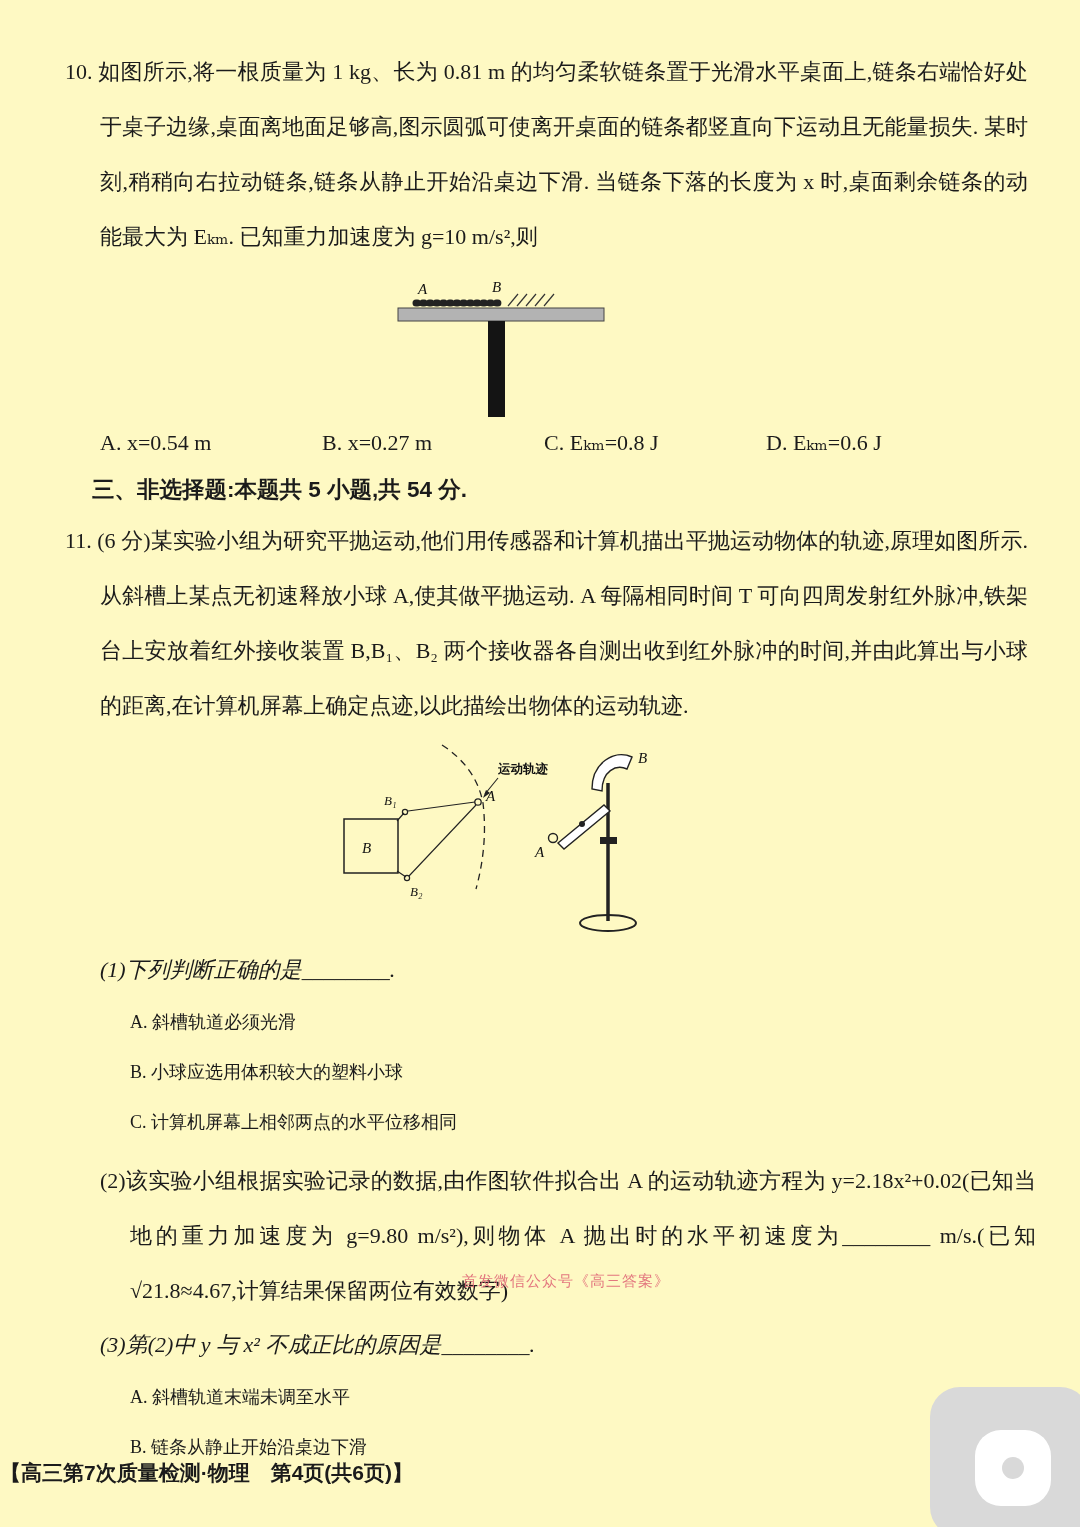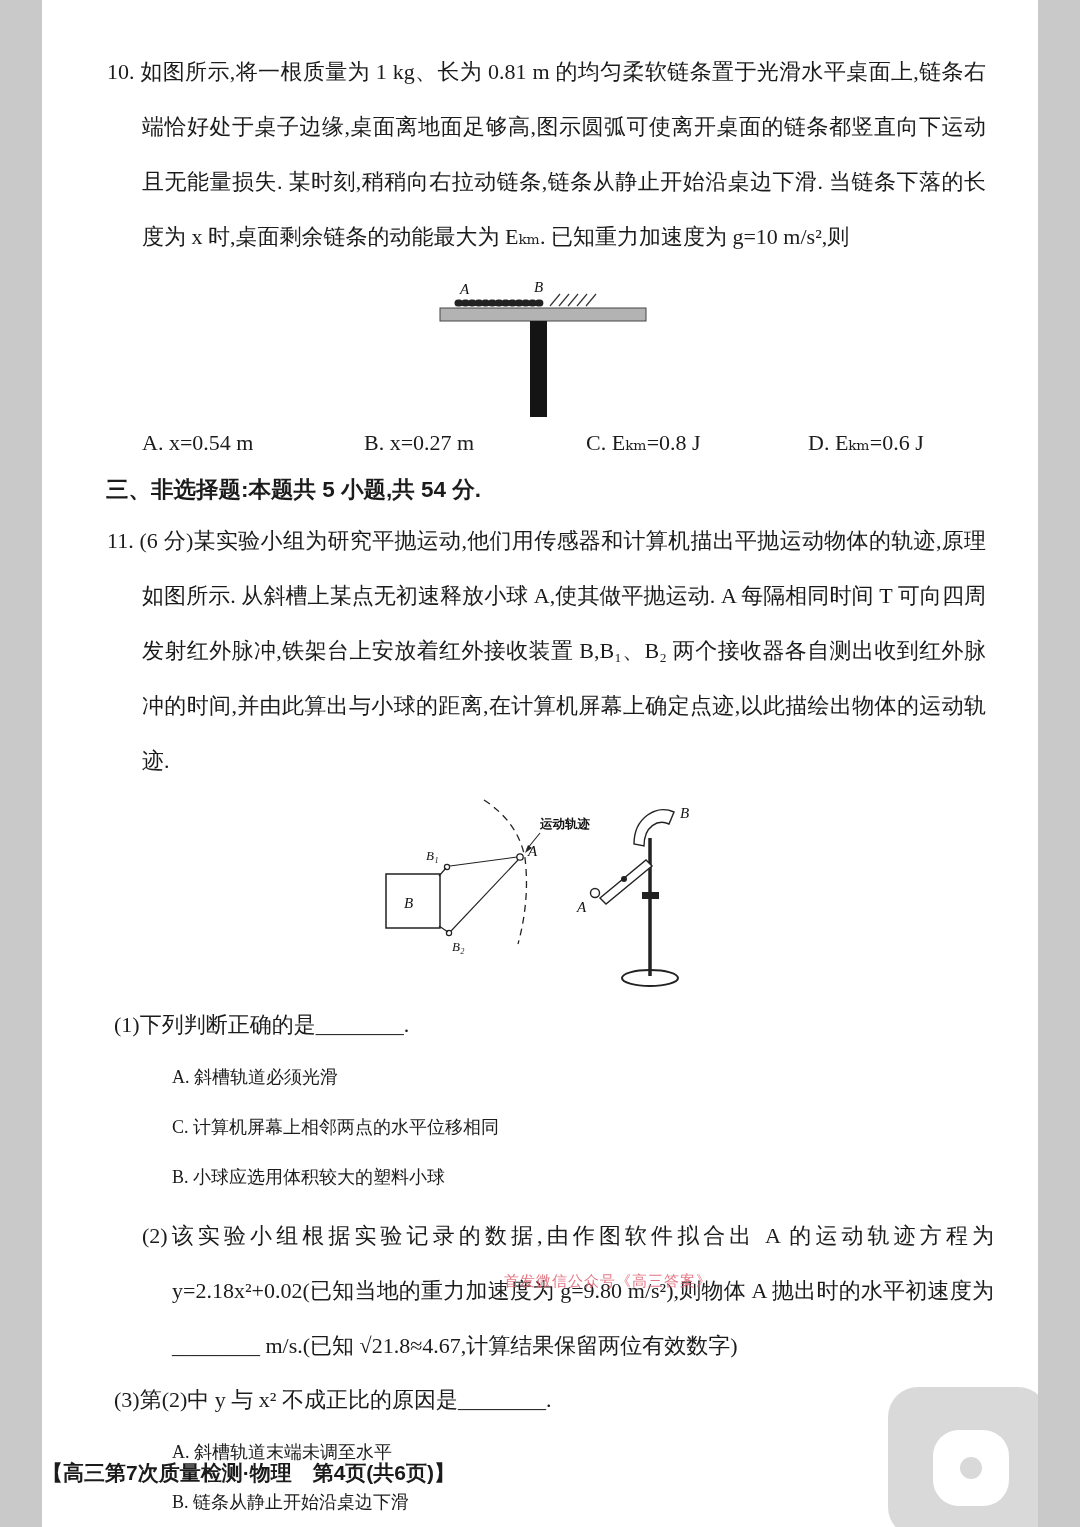--- a/index.html
+++ b/index.html
@@ -1,35 +1,35 @@
 <!DOCTYPE html>
 <html><head>
 <meta charset="utf-8">
 <style>
   * { margin:0; padding:0; box-sizing:border-box; }
   html,body { background:#c9c9c9; }
   body { font-family:"Liberation Serif","DejaVu Serif",serif; }
   .page {
-    position:relative; width:996px; height:1527px; margin:0 auto;
-    background:#ffffff; color:#1b1b1b; overflow:hidden;
+    position:relative; width:1080px; height:1527px; margin:0 auto;
+    background:#fef9c3; color:#1b1b1b; overflow:hidden;
     padding-top:44px;
   }
   .para { font-size:22px; line-height:55px; text-align:justify; }
   .hang1 { padding:0 52px 0 100px; text-indent:-35px; }
   .hang2 { padding:0 44px 0 130px; text-indent:-30px; margin-top:6px; }
   .fig1-wrap { margin:6px 0 8px 388px; height:152px; }
   .fig2-wrap { margin:8px 0 2px 330px; height:200px; }
   .opts-row { display:flex; padding-left:100px; font-size:22px; margin:8px 0 18px;align-items:flex-end; }
   .opt { width:222px; white-space:nowrap; }
   .opt:last-child { width:auto; }
   .section-title {
-    font-size:22.5px; font-weight:bold; padding-left:64px; margin:12px 0 8px;
+    font-size:22.5px; font-weight:bold; padding-left:92px; margin:12px 0 8px;
     font-family:"Liberation Sans","DejaVu Sans",sans-serif;
   }
-  .stem { font-size:22px; line-height:54px; padding-left:72px; }
+  .stem { font-size:22px; line-height:54px; padding-left:100px;font-style:italic; }
   .subopt { font-size:18px; line-height:50px; padding-left:130px; }
   .watermark {
     position:absolute; top:1272px; left:462px;
     color:#e06a78; font-size:15px; letter-spacing:1px; opacity:.9;
   }
   .footer {
     position:absolute; left:0; right:4px; bottom:40px; text-align:left;
     font-weight:bold; font-size:21px;
     font-family:"Liberation Sans","DejaVu Sans",sans-serif;
   }
@@ -103,22 +103,22 @@
         <text x="205" y="116" class="figlabel">A</text>
         <rect x="270" y="96" width="17" height="7" fill="#222"></rect>
         <circle cx="252" cy="83" r="3" fill="#222"></circle>
         <path d="M 262,48 C 262,22 284,8 302,16 L 297,28 C 286,23 272,30 272,50 Z" fill="#fff" stroke="#222" stroke-width="1.4"></path>
         <text x="308" y="22" class="figlabel">B</text>
       </svg>
     </div>
 
     <p class="stem">(1)下列判断正确的是________.</p>
     <p class="subopt">A. 斜槽轨道必须光滑</p>
+    <p class="subopt">B. 小球应选用体积较大的塑料小球</p>
     <p class="subopt">C. 计算机屏幕上相邻两点的水平位移相同</p>
-    <p class="subopt">B. 小球应选用体积较大的塑料小球</p>
 
     <p class="para hang2">(2)该实验小组根据实验记录的数据,由作图软件拟合出 A 的运动轨迹方程为 y=2.18x²+0.02(已知当地的重力加速度为 g=9.80 m/s²),则物体 A 抛出时的水平初速度为________ m/s.(已知 √21.8≈4.67,计算结果保留两位有效数字)</p>
 
     <p class="stem">(3)第(2)中 y 与 x² 不成正比的原因是________.</p>
     <p class="subopt">A. 斜槽轨道末端未调至水平</p>
     <p class="subopt">B. 链条从静止开始沿桌边下滑</p>
   </div>
 
   <div class="watermark">首发微信公众号《高三答案》</div>
 

